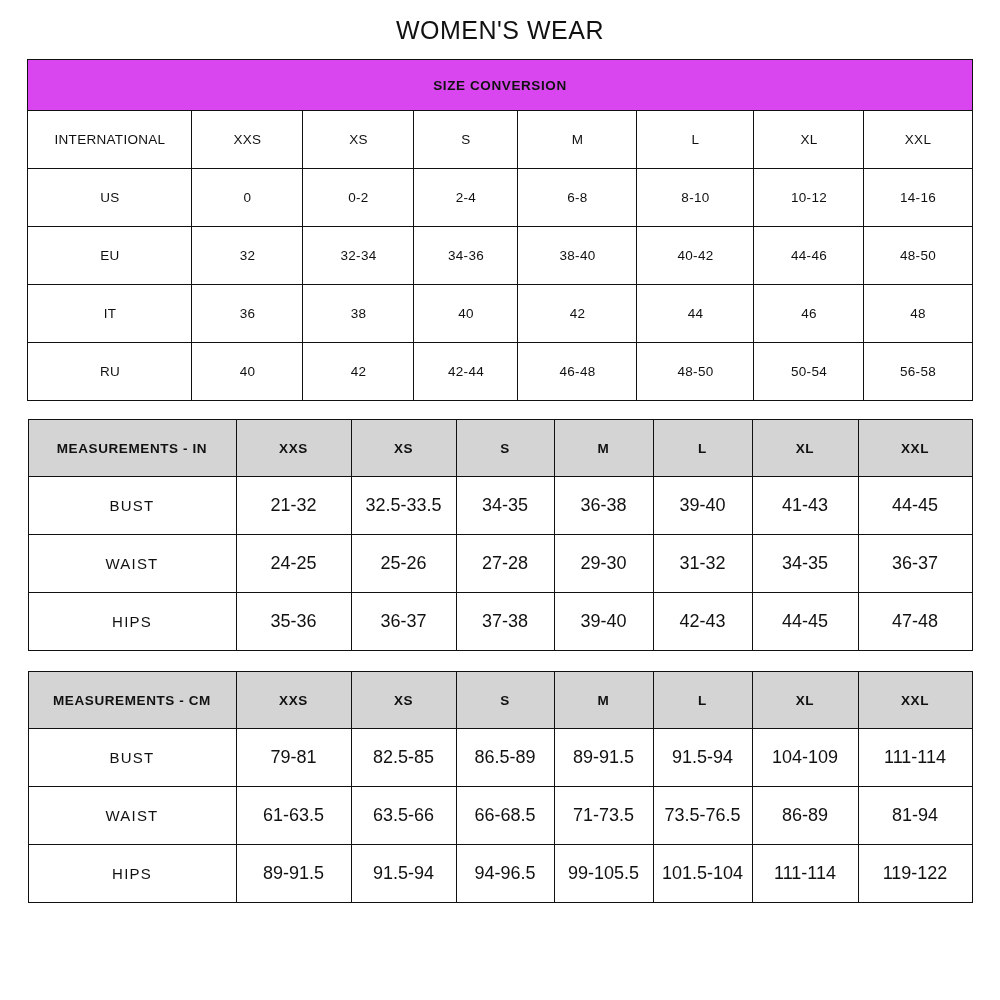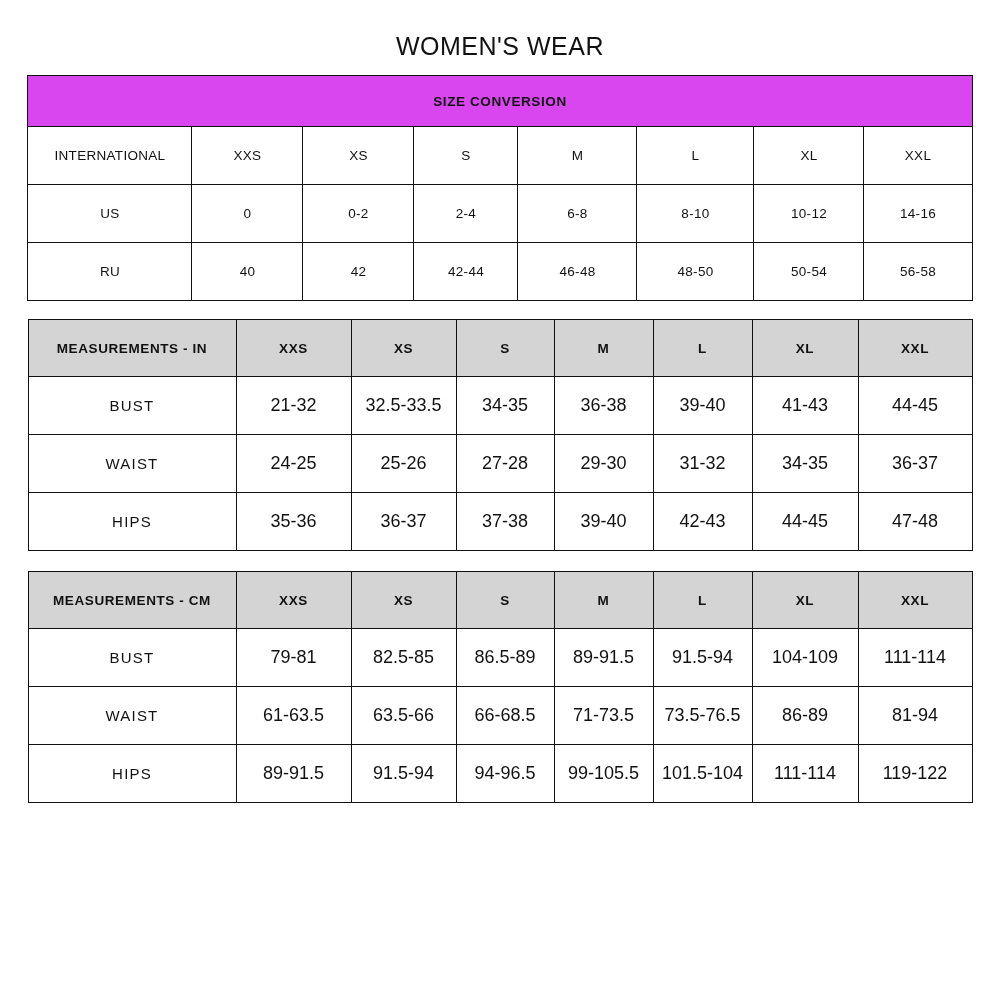--- a/index.html
+++ b/index.html
@@ -12,21 +12,21 @@
     height: 1000px;
     font-family: "Liberation Sans", sans-serif;
     color: #111111;
     -webkit-font-smoothing: antialiased;
   }
   .page {
     width: 1000px;
     height: 1000px;
     position: relative;
     box-sizing: border-box;
-    padding: 16px;
+    padding: 0;
   }
   .title {
     text-align: center;
     font-size: 25px;
     font-weight: 400;
     letter-spacing: 0.5px;
     color: #111111;
     padding-top: 16px;
     padding-bottom: 14px;
   }
@@ -140,20 +140,40 @@
         <td class="lbl">US</td>
         <td>0</td>
         <td>0-2</td>
         <td>2-4</td>
         <td>6-8</td>
         <td>8-10</td>
         <td>10-12</td>
         <td>14-16</td>
       </tr>
       <tr class="row">
+        <td class="lbl">EU</td>
+        <td>32</td>
+        <td>32-34</td>
+        <td>34-36</td>
+        <td>38-40</td>
+        <td>40-42</td>
+        <td>44-46</td>
+        <td>48-50</td>
+      </tr>
+      <tr class="row">
+        <td class="lbl">IT</td>
+        <td>36</td>
+        <td>38</td>
+        <td>40</td>
+        <td>42</td>
+        <td>44</td>
+        <td>46</td>
+        <td>48</td>
+      </tr>
+      <tr class="row">
         <td class="lbl">RU</td>
         <td>40</td>
         <td>42</td>
         <td>42-44</td>
         <td>46-48</td>
         <td>48-50</td>
         <td>50-54</td>
         <td>56-58</td>
       </tr>
     </tbody>

